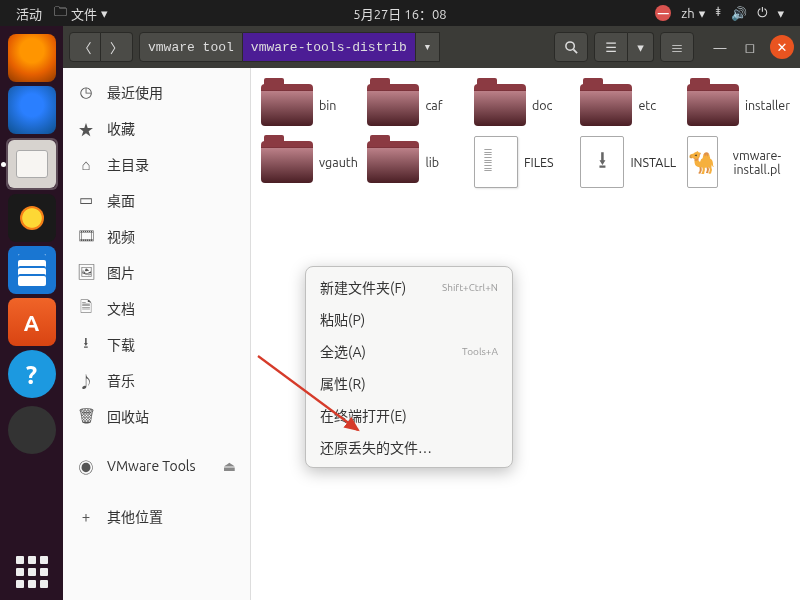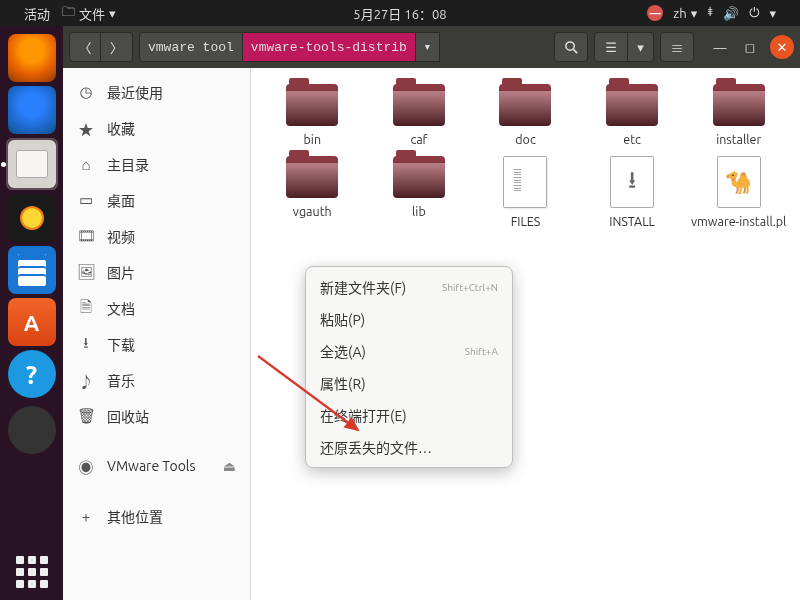--- a/index.html
+++ b/index.html
@@ -1,19 +1,19 @@
 <!DOCTYPE html>
 <html><head>
 <meta charset="utf-8">
 <style>
 * { margin: 0; padding: 0; box-sizing: border-box; font-family: "Ubuntu", "Noto Sans CJK SC", sans-serif; }
 body { width: 800px; height: 600px; background: #2c001e; overflow: hidden; position: relative; }
 
 
-.topbar { height: 26px; background: #1d1d1d; color: #ddd; display: flex; align-items: center; font-size: 13px; padding: 0 24px; justify-content: space-between; }
+.topbar { height: 26px; background: #1d1d1d; color: #ddd; display: flex; align-items: center; font-size: 13px; padding: 0 16px; justify-content: space-between; }
 .topbar-left { display: flex; gap: 12px; align-items: center; }
 .topbar-center { position: absolute; left: 50%; transform: translateX(-50%); }
 .topbar-right { display: flex; gap: 10px; align-items: center; }
 .topbar-item { display: flex; align-items: center; gap: 4px; }
 .red-minus { width: 16px; height: 16px; background: #d9534f; border-radius: 50%; display: flex; align-items: center; justify-content: center; color: #fff; font-size: 11px; font-weight: bold; }
 
 
 .dock { position: absolute; left: 0; top: 26px; bottom: 0; width: 63px; background: rgba(40,20,35,0.9); display: flex; flex-direction: column; align-items: center; padding-top: 8px; gap: 4px; }
 .dock-icon { width: 48px; height: 48px; border-radius: 8px; display: flex; align-items: center; justify-content: center; font-size: 26px; color: #fff; position: relative; }
 .dock-firefox { background: radial-gradient(circle at 50% 35%, #ff9500 30%, #e66000 60%, #8e3a00 100%); }
@@ -37,42 +37,42 @@
 
 .window { position: absolute; left: 63px; top: 26px; right: 0; bottom: 0; background: #fff; display: flex; flex-direction: column; }
 .headerbar { height: 42px; background: #3b3b37; display: flex; align-items: center; padding: 0 6px; gap: 6px; }
 .hb-btn { height: 30px; background: #4b4b47; border: 1px solid #2a2a27; border-radius: 4px; color: #ddd; display: flex; align-items: center; justify-content: center; font-size: 13px; padding: 0 8px; }
 .hb-nav { display: flex; }
 .hb-nav .hb-btn:first-child { border-radius: 4px 0 0 4px; width: 32px; }
 .hb-nav .hb-btn:last-child { border-radius: 0 4px 4px 0; border-left: none; width: 32px; }
 .hb-path { display: flex; flex: 0 0 auto; }
 .hb-path .hb-btn { border-radius: 0; border-left: none; font-family: Liberation Mono, monospace; }
 .hb-path .hb-btn:first-child { border-radius: 4px 0 0 4px; border-left: 1px solid #2a2a27; }
-.hb-path .hb-btn.active { background: #be185d; }
+.hb-path .hb-btn.active { background: #4c1d95; }
 .hb-dd { width: 24px; border-radius: 0 4px 4px 0; border-left: none; }
 .hb-spacer { flex: 1; }
 .hb-icon { width: 34px; }
 .hb-group { display:flex; }
 .hb-group .hb-btn { border-radius: 0; }
 .hb-group .hb-btn:first-child { border-radius: 4px 0 0 4px; }
 .hb-group .hb-btn:last-child { border-radius: 0 4px 4px 0; border-left:none; }
 .win-ctrl { display: flex; gap: 10px; margin-left: 10px; align-items: center; }
 .win-ctrl-btn { width: 20px; height: 20px; color: #ddd; display: flex; align-items: center; justify-content: center; font-size: 13px; }
 .win-close { width: 24px; height: 24px; background: #e95420; border-radius: 50%; color: #fff; }
 
 
 .content { flex: 1; display: flex; }
 .sidebar { width: 188px; background: #fafafa; border-right: 1px solid #ddd; padding-top: 6px; overflow-y: auto; }
 .side-item { height: 36px; display: flex; align-items: center; gap: 12px; padding: 0 14px; font-size: 14px; color: #333; }
 .side-item .ic { width: 18px; text-align: center; color: #555; font-size: 15px; }
 .side-eject { margin-left: auto; color: #888; }
 
 .files-area { flex: 1; background: #fff; padding: 16px 10px; position: relative; }
 .files-grid { display: grid; grid-template-columns: repeat(5, 1fr); gap: 10px 4px; }
-.file-item { display: flex; flex-direction: column; align-items: center; gap: 6px; font-size: 12.5px; color: #333; text-align: center; }
+.file-item { display: flex; align-items: center; gap: 6px; font-size: 12.5px; color: #333; text-align: center; }
 .folder-ic { width: 52px; height: 42px; background: linear-gradient(#8b3a42 15%, #6b2a32 16%, #bb8088 17%, #4a1e24 100%); border-radius: 4px; position: relative; }
 .folder-ic::before { content:""; position:absolute; top:-6px; left:3px; width:20px; height:8px; background:#8b3a42; border-radius:2px 2px 0 0; }
 .textfile-ic { width: 44px; height: 52px; background: #fff; border: 1px solid #aaa; border-radius: 2px; position: relative; box-shadow: 1px 1px 2px rgba(0,0,0,0.1); }
 .textfile-ic::after { content:"≡\A≡\A≡"; white-space: pre; position: absolute; top: 12px; left: 8px; font-size: 10px; color: #888; line-height: 8px; }
 .install-ic { width: 44px; height: 52px; background: #fff; border: 1px solid #aaa; border-radius: 2px; display:flex; align-items:center; justify-content:center; }
 .install-ic::after { content:"⭳"; font-size: 24px; color: #666; }
 .script-ic { width: 44px; height: 52px; background: #fff; border: 1px solid #aaa; border-radius: 2px; display:flex; align-items:center; justify-content:center; color:#c58a13; font-size: 22px; }
 
 
 .ctx-menu { position: absolute; left: 305px; top: 266px; width: 208px; background: #f7f7f6; border: 1px solid #bfbfbe; border-radius: 8px; box-shadow: 0 4px 16px rgba(0,0,0,0.25); padding: 4px 0; font-size: 14px; color: #333; }
@@ -269,21 +269,21 @@
 <div class="ctx-menu">
   <div class="ctx-item">
       <span>新建文件夹(F)</span>
       <span class="sc">Shift+Ctrl+N</span>
     </div>
   <div class="ctx-item">
       <span>粘贴(P)</span>
     </div>
   <div class="ctx-item">
       <span>全选(A)</span>
-      <span class="sc">Shift+A</span>
+      <span class="sc">Tools+A</span>
     </div>
   <div class="ctx-item">
       <span>属性(R)</span>
     </div>
   <div class="ctx-item">
       <span>在终端打开(E)</span>
     </div>
   <div class="ctx-item">
       <span>还原丢失的文件…</span>
     </div>

